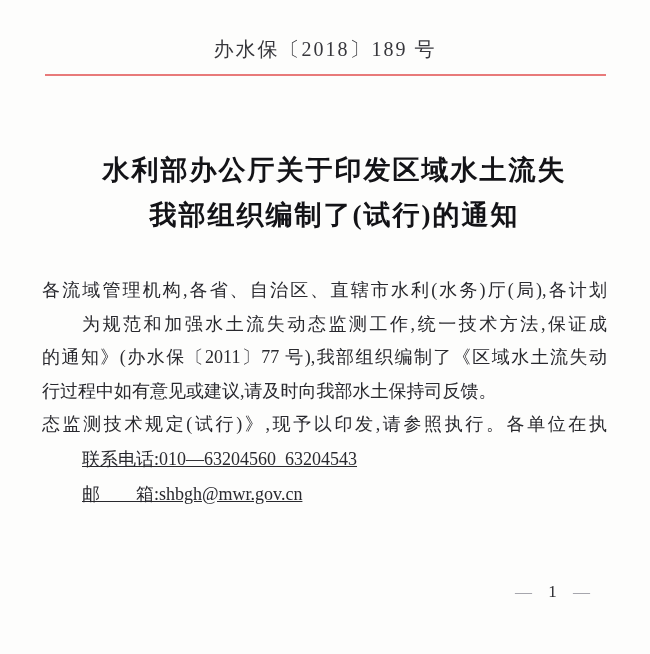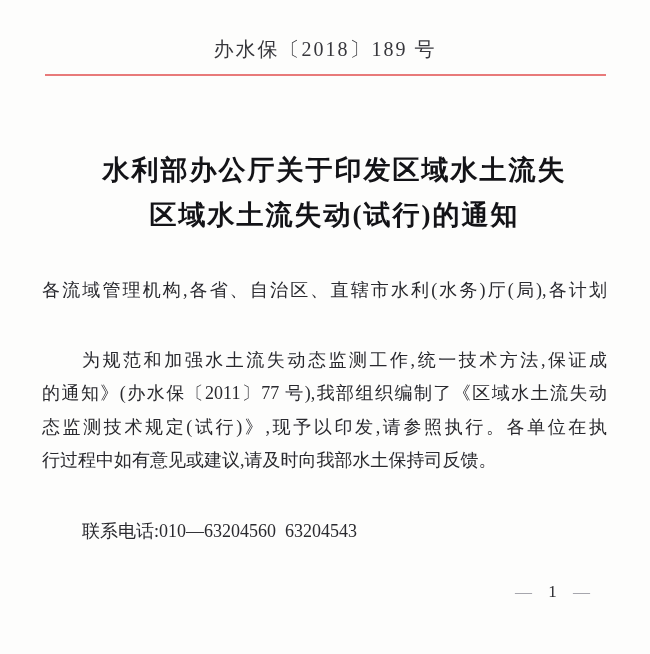--- a/index.html
+++ b/index.html
@@ -52,25 +52,25 @@
   }
   .line {
     min-height: 33.5px;
   }
   .just {
     text-align: justify;
     text-align-last: justify;
   }
   .indent {
     padding-left: 40px;
-    margin-top: 36px;
   }
   .pre {
     white-space: pre;
     line-height: 35px;
+    text-decoration: underline;
   }
   .page-number {
     position: absolute;
     top: 582px;
     right: 60px;
     font-size: 17px;
     line-height: 20px;
   }
   .pn-dash {
     color: #97979f;
@@ -85,30 +85,31 @@
 <body>
 
 <div class="doc">
 
   <div class="doc-number">办水保〔2018〕189 号</div>
 
   <div class="red-rule"></div>
 
   <div class="title">
     <div class="title-line">水利部办公厅关于印发区域水土流失</div>
-    <div class="title-line">区域水土流失动(试行)的通知</div>
+    <div class="title-line">我部组织编制了(试行)的通知</div>
   </div>
 
   <div class="body-block">
     <div class="line just">各流域管理机构,各省、自治区、直辖市水利(水务)厅(局),各计划</div>
     <div class="line just indent">为规范和加强水土流失动态监测工作,统一技术方法,保证成</div>
     <div class="line just">的通知》(办水保〔2011〕77 号),我部组织编制了《区域水土流失动</div>
+    <div class="line">行过程中如有意见或建议,请及时向我部水土保持司反馈。</div>
     <div class="line just">态监测技术规定(试行)》,现予以印发,请参照执行。各单位在执</div>
-    <div class="line">行过程中如有意见或建议,请及时向我部水土保持司反馈。</div>
     <div class="line pre indent">联系电话:010—63204560  63204543</div>
+    <div class="line pre indent">邮　　箱:shbgh@mwr.gov.cn</div>
   </div>
 
   <div class="page-number">
     <span class="pn-dash">—</span>
     <span class="pn-num">1</span>
     <span class="pn-dash">—</span>
   </div>
 
 </div>
 

